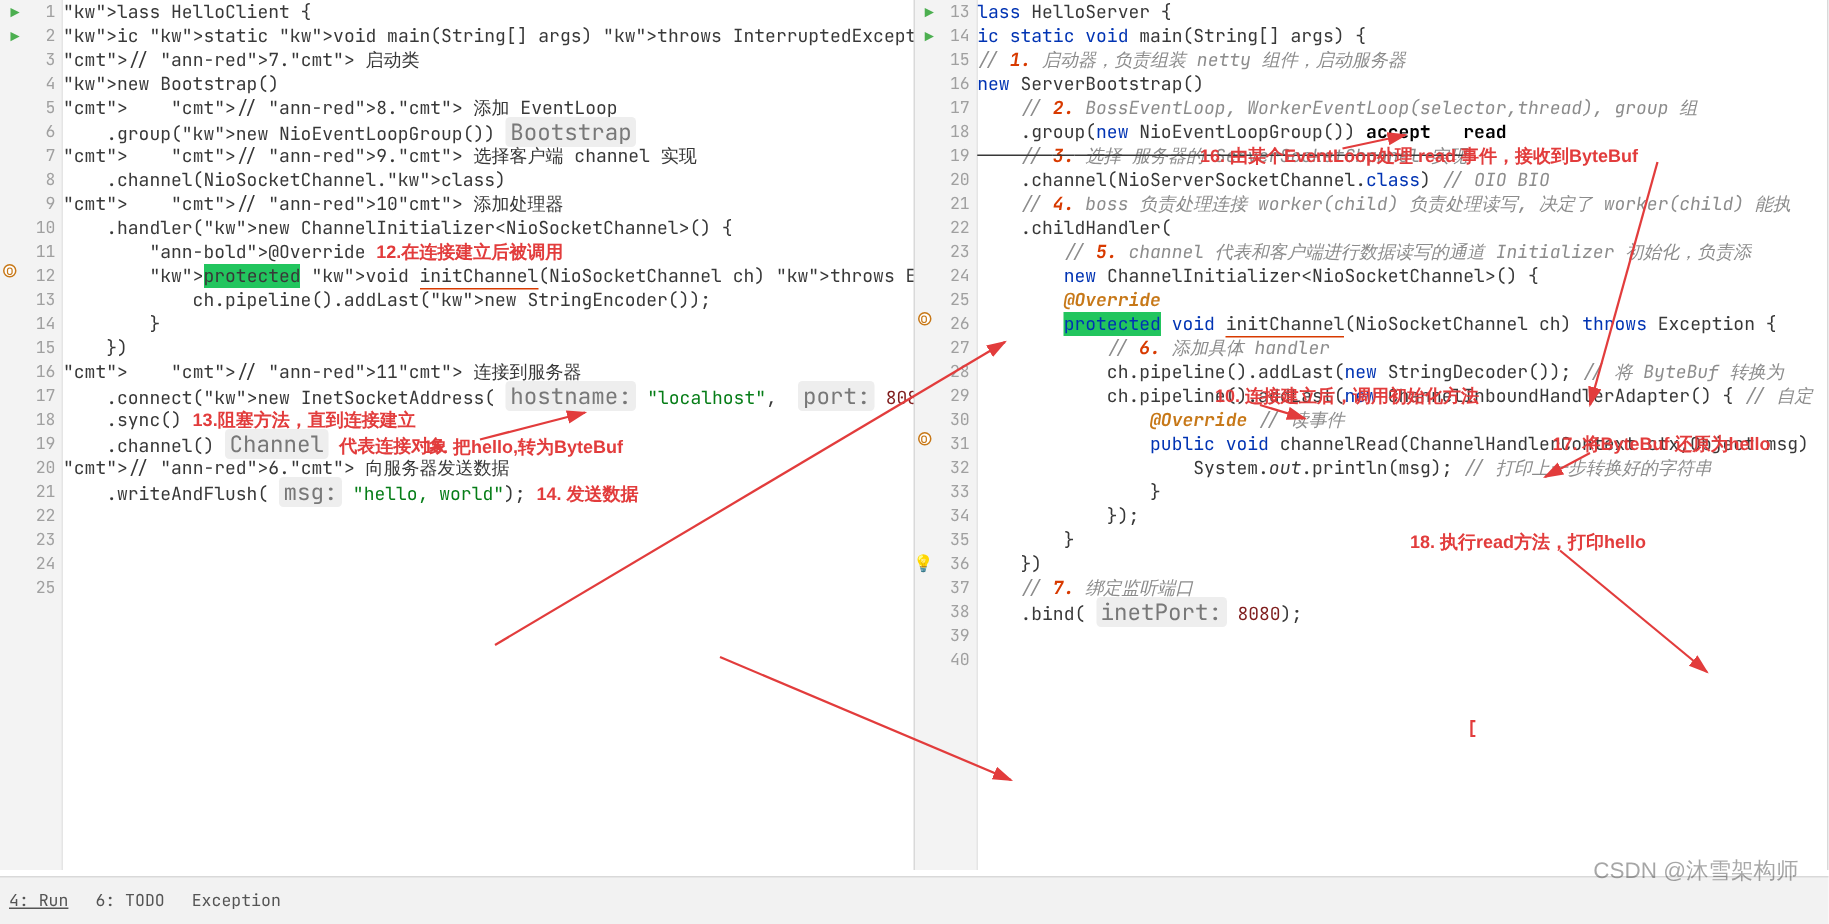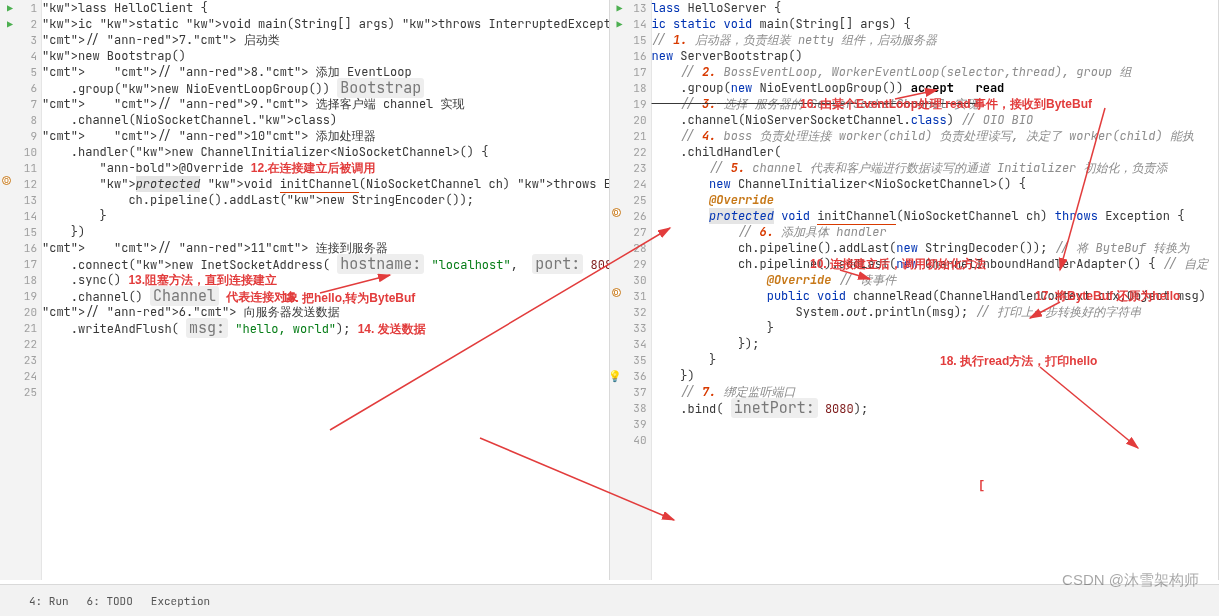--- a/index.html
+++ b/index.html
@@ -13,21 +13,21 @@
 .bulb { position: absolute; right: 24px; color: #f9a825; }
 .code { position: absolute; left: 42px; top: 0; right: 0; white-space: pre; line-height: 16px; }
 .code-line { height: 16px; }
 .kw { color: #0033b3; }
 .str { color: #067d17; }
 .cmt { color: #8c8c8c; font-style: italic; }
 .ann-bold { color: #c77818; font-style: italic; font-weight: bold; }
 .ann-red { color: #d83a00; font-weight: bold; font-style: italic; }
 .num { color: #7f1d1d; }
 .hint { background: #eee; color: #787878; border-radius: 3px; padding: 0 3px; font-size: 15px; }
-.yel { background: #e5e5e5; font-style: italic; }
+.yel { background: #22c55e; }
 .under-red { border-bottom: 1.5px solid #d83a00; }
 .anno-red { color: #e23c3c; font-weight: bold; font-style: normal; font-family: 'Microsoft YaHei', sans-serif; font-size: 12px; text-align: center; }
 .anno-red-en { color: #000000; font-weight: bold; font-family: 'JetBrains Mono', monospace; }
 .abs-anno { position: absolute; z-index: 5; pointer-events: none; }
 svg.arrows { position: absolute; top: 0; left: 0; pointer-events: none; z-index: 4; }
 .bottom-tabs { position: absolute; bottom: 0; left: 0; right: 0; height: 32px; background: #f2f2f2; border-top: 1px solid #d9d9d9; display: flex; align-items: center; padding-left: 6px; gap: 18px; font-size: 11px; color: #555; }
 .bottom-tabs span { display: flex; align-items: center; gap: 4px; }
 .watermark { position: absolute; right: 20px; bottom: 26px; font-size: 15px; color: rgba(0,0,0,.35); font-family: 'Microsoft YaHei', sans-serif; z-index: 10; }
 </style>
 </head>
@@ -127,21 +127,21 @@
   <line x1="840" y1="270" x2="870" y2="279" stroke="#e23c3c" stroke-width="1.5" marker-end="url(#ah)"></line>
 
   <line x1="1060" y1="302" x2="1030" y2="318" stroke="#e23c3c" stroke-width="1.5" marker-end="url(#ah)"></line>
 
   <line x1="1040" y1="367" x2="1138" y2="448" stroke="#e23c3c" stroke-width="1.5" marker-end="url(#ah)"></line>
 </svg>
 <div class="abs-anno" style="left:978px; top:478px; color:#e23c3c; font-weight:bold;">[</div>
 
 <div class="bottom-tabs">
   <span>
-      <span style="margin-left:23px;">4: Run</span>
+      <span style="text-decoration:underline;">4: Run</span>
     </span>
   <span>
       <span>6: TODO</span>
     </span>
   <span>
       <span>Exception</span>
     </span>
 </div>
 
 <div class="watermark">CSDN @沐雪架构师</div>

